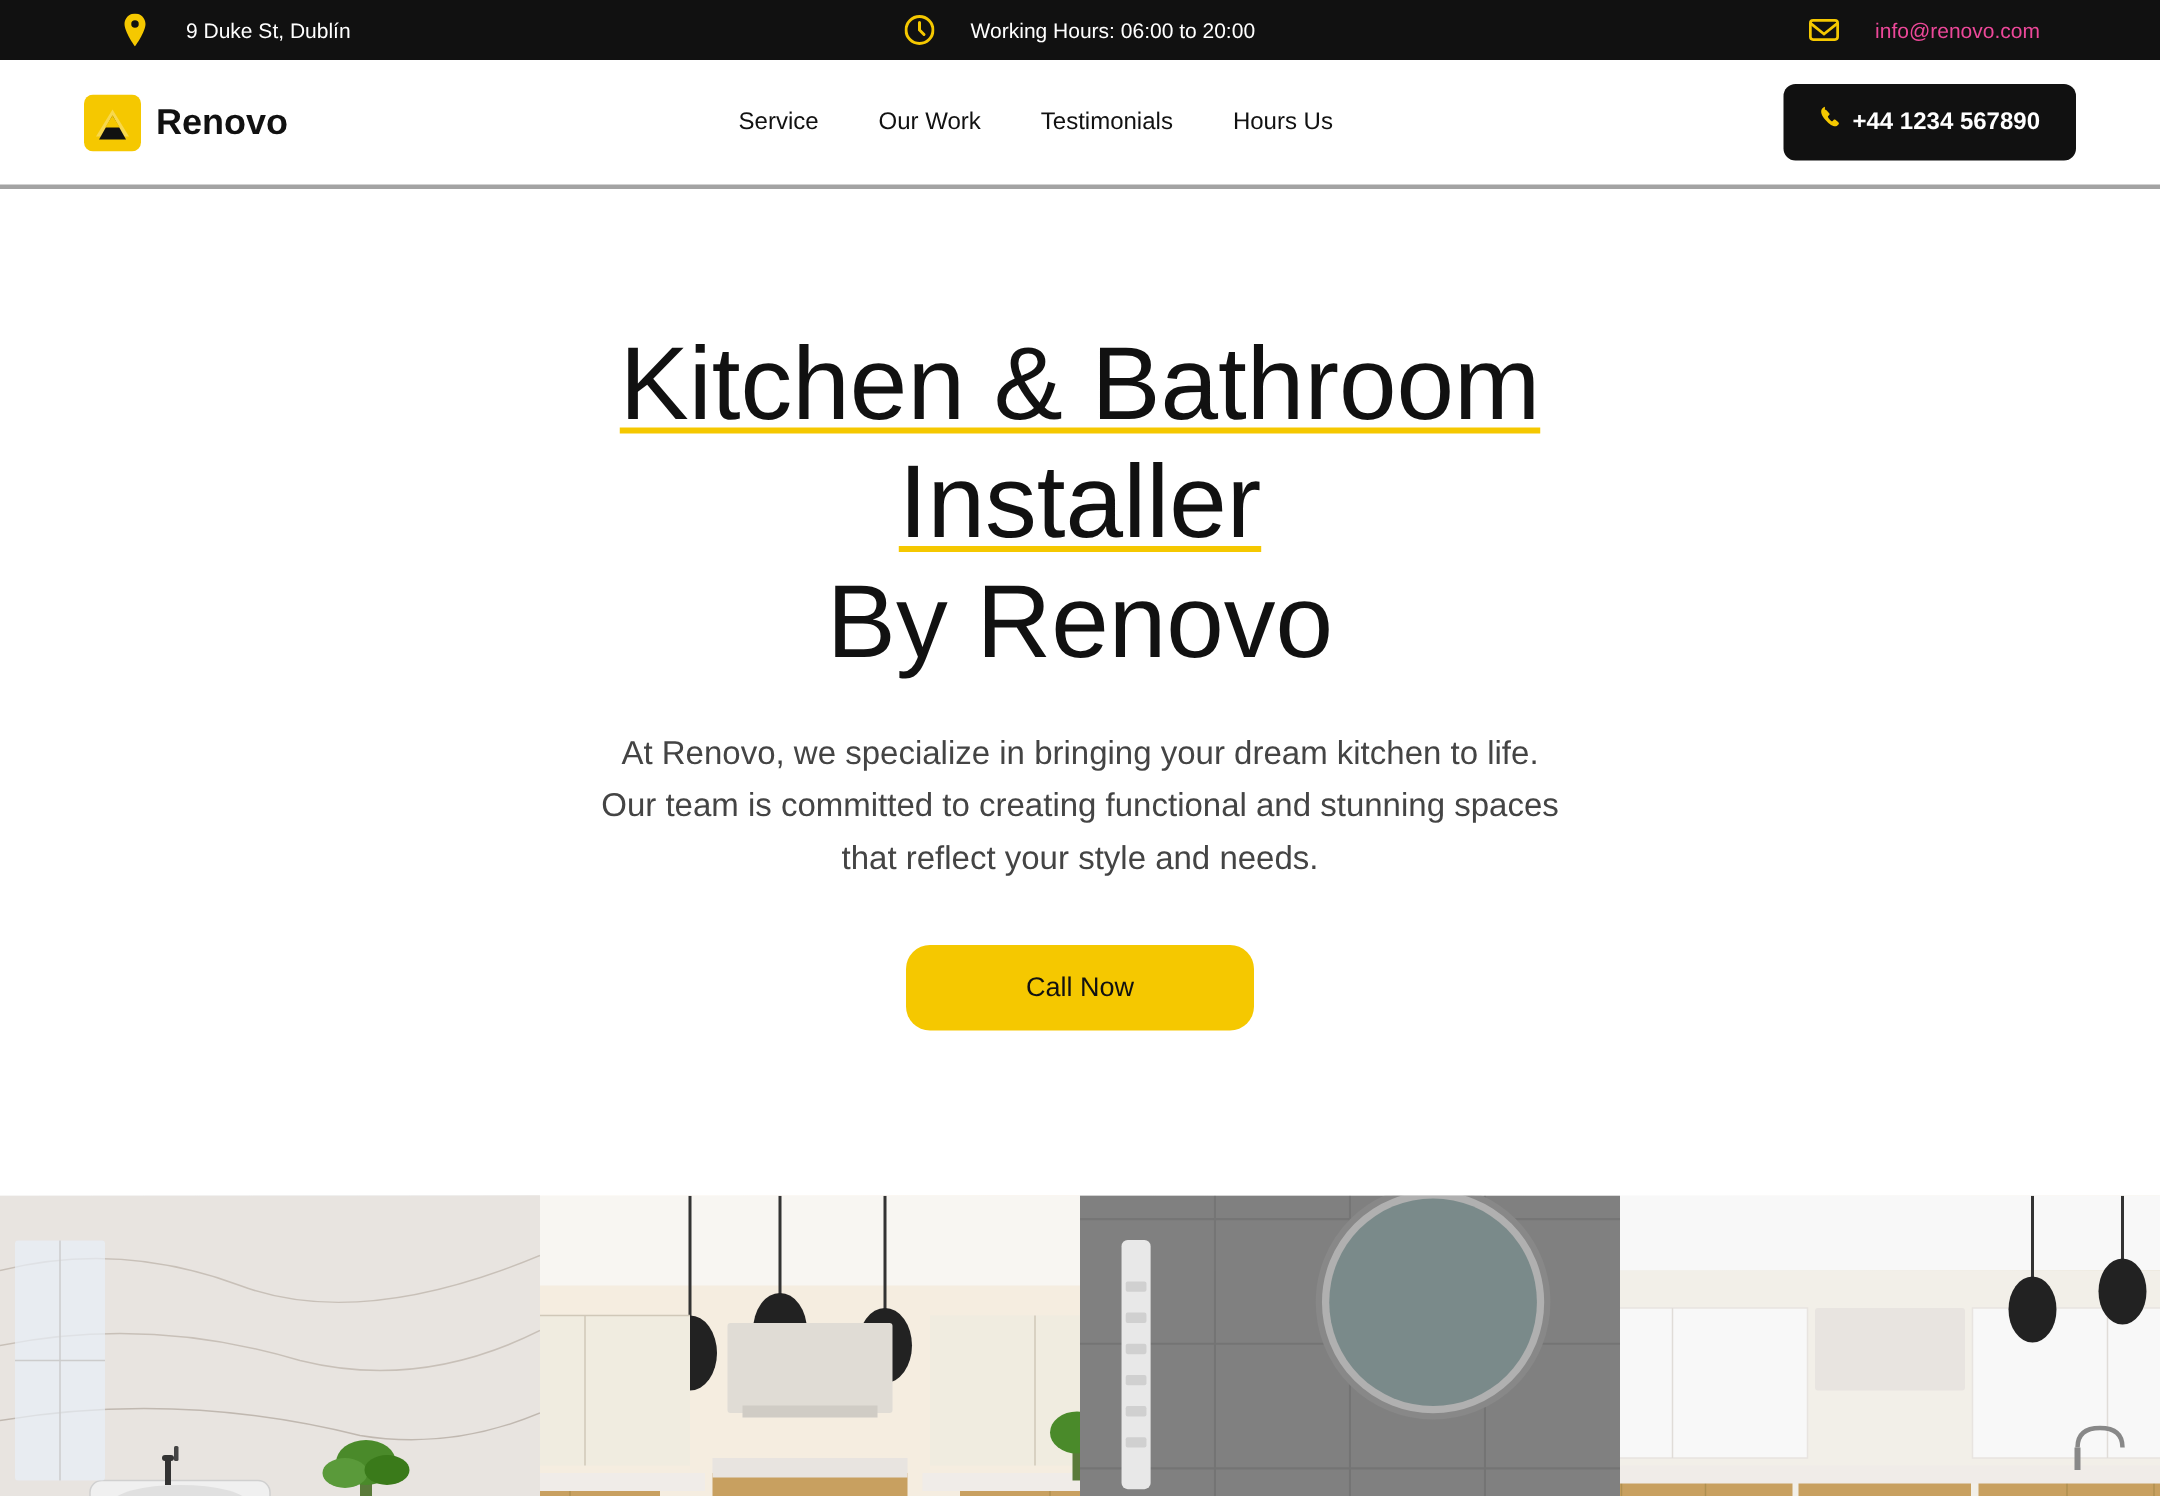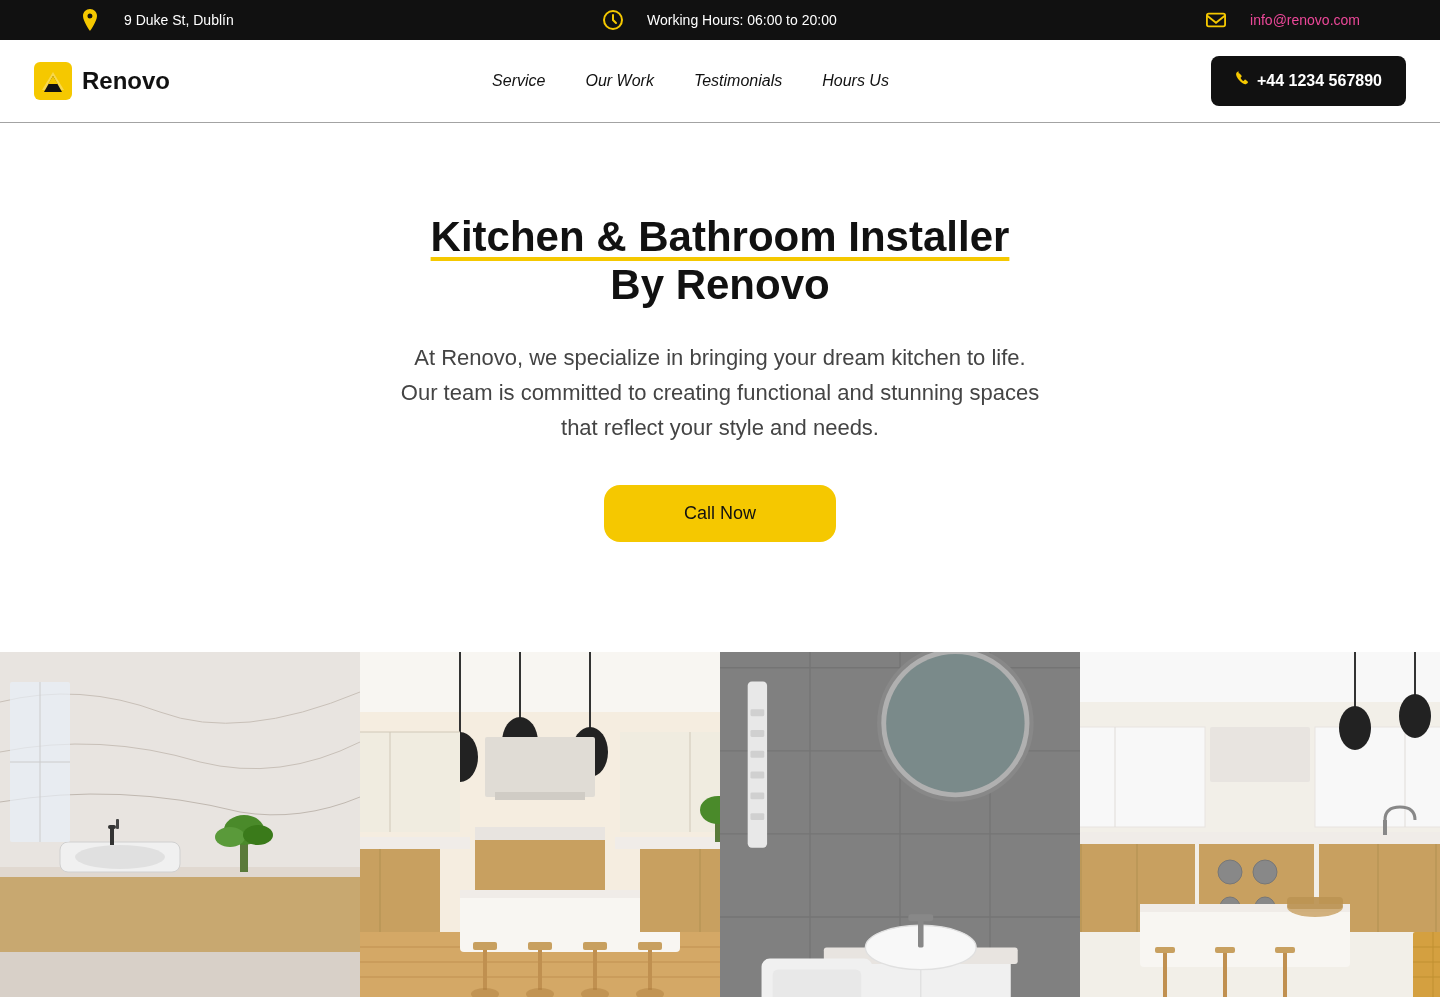--- a/index.html
+++ b/index.html
@@ -27,22 +27,22 @@
       display: flex;
       align-items: center;
       justify-content: center;
     }
 
     
     .navbar {
       display: flex;
       align-items: center;
       justify-content: space-between;
-      padding: 16px 34px;
-      border-bottom: 1px solid #a3a3a3;
+      padding: 16px 56px;
+      border-bottom: 3px solid #a3a3a3;
     }
     .logo {
       display: flex;
       align-items: center;
       gap: 10px;
       text-decoration: none;
       color: #111;
     }
     .logo-icon {
       width: 38px;
@@ -51,21 +51,20 @@
     .logo-text {
       font-size: 24px;
       font-weight: 700;
       color: #111;
     }
     .nav-links {
       display: flex;
       align-items: center;
       gap: 40px;
       list-style: none;
-      font-style: italic;
     }
     .nav-links a {
       text-decoration: none;
       color: #111;
       font-size: 16px;
       font-weight: 400;
     }
     .cta-phone {
       background: #111;
       color: #fff;
@@ -80,22 +79,22 @@
       border: none;
       cursor: pointer;
     }
 
     
     .hero {
       text-align: center;
       padding: 90px 80px 60px;
     }
     .hero-title {
-      font-size: 42px;
-      font-weight: 700;
+      font-size: 69px;
+      font-weight: 400;
       line-height: 1.15;
       max-width: 800px;
       margin: 0 auto 12px;
     }
     .hero-title-line1 {
       text-decoration: underline;
       text-decoration-color: #f5c800;
       text-decoration-thickness: 4px;
       text-underline-offset: 6px;
     }

